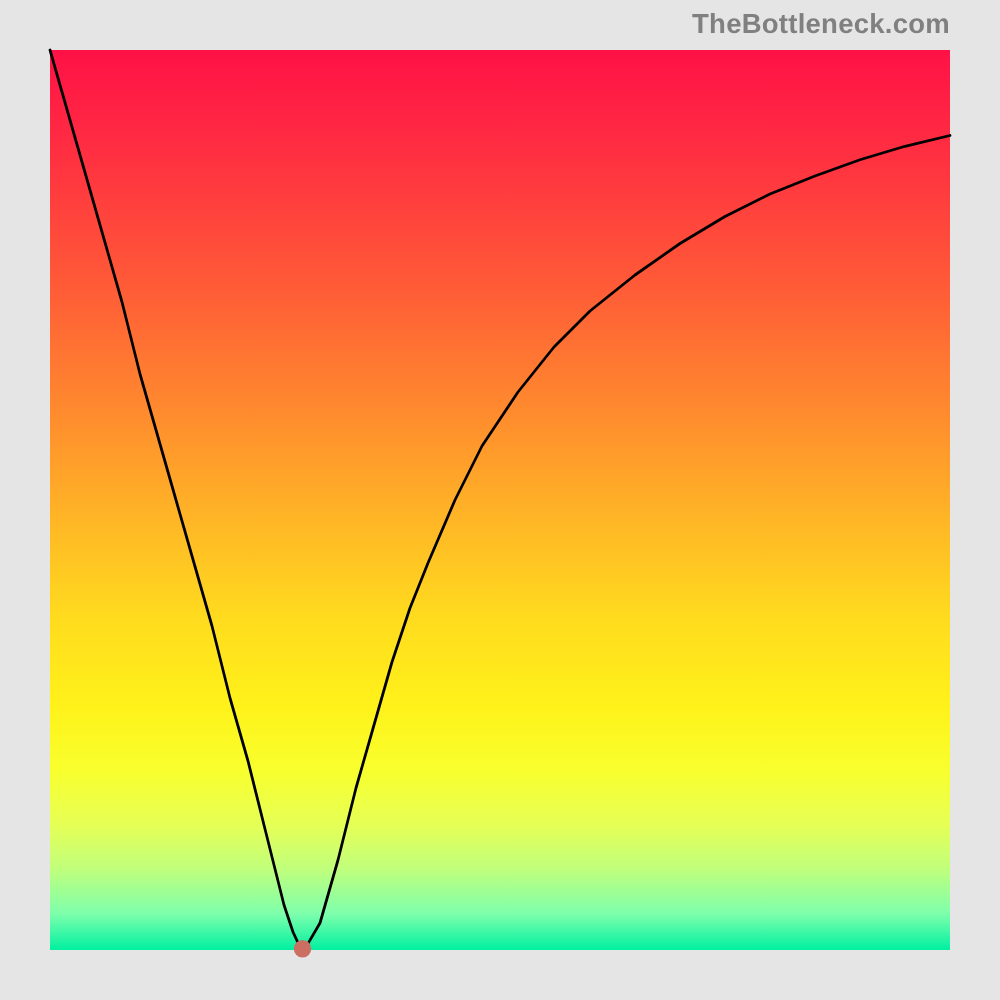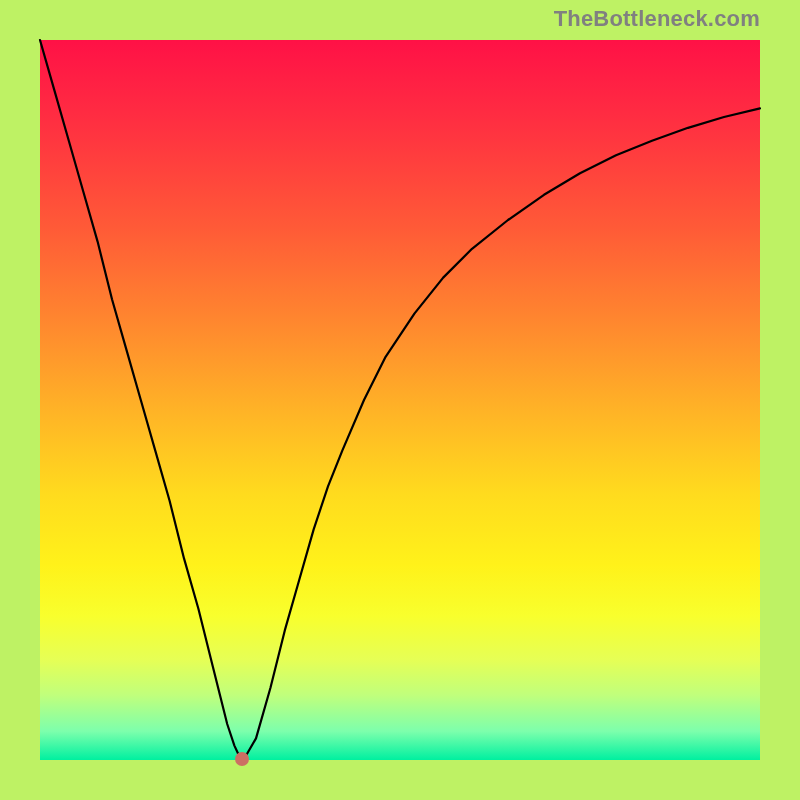--- a/index.html
+++ b/index.html
@@ -8,21 +8,21 @@
     width: 800px;
     height: 800px;
     background: #000;
     font-family: Arial, Helvetica, sans-serif;
     overflow: hidden;
   }
   .chart-wrap {
     position: relative;
     width: 800px;
     height: 800px;
-    background: #bef264;
+    background: #e5e5e5;
   }
   .plot-area {
     position: absolute;
     left: 40px;
     top: 40px;
     width: 720px;
     height: 720px;
     
     background: linear-gradient(
       to bottom,

